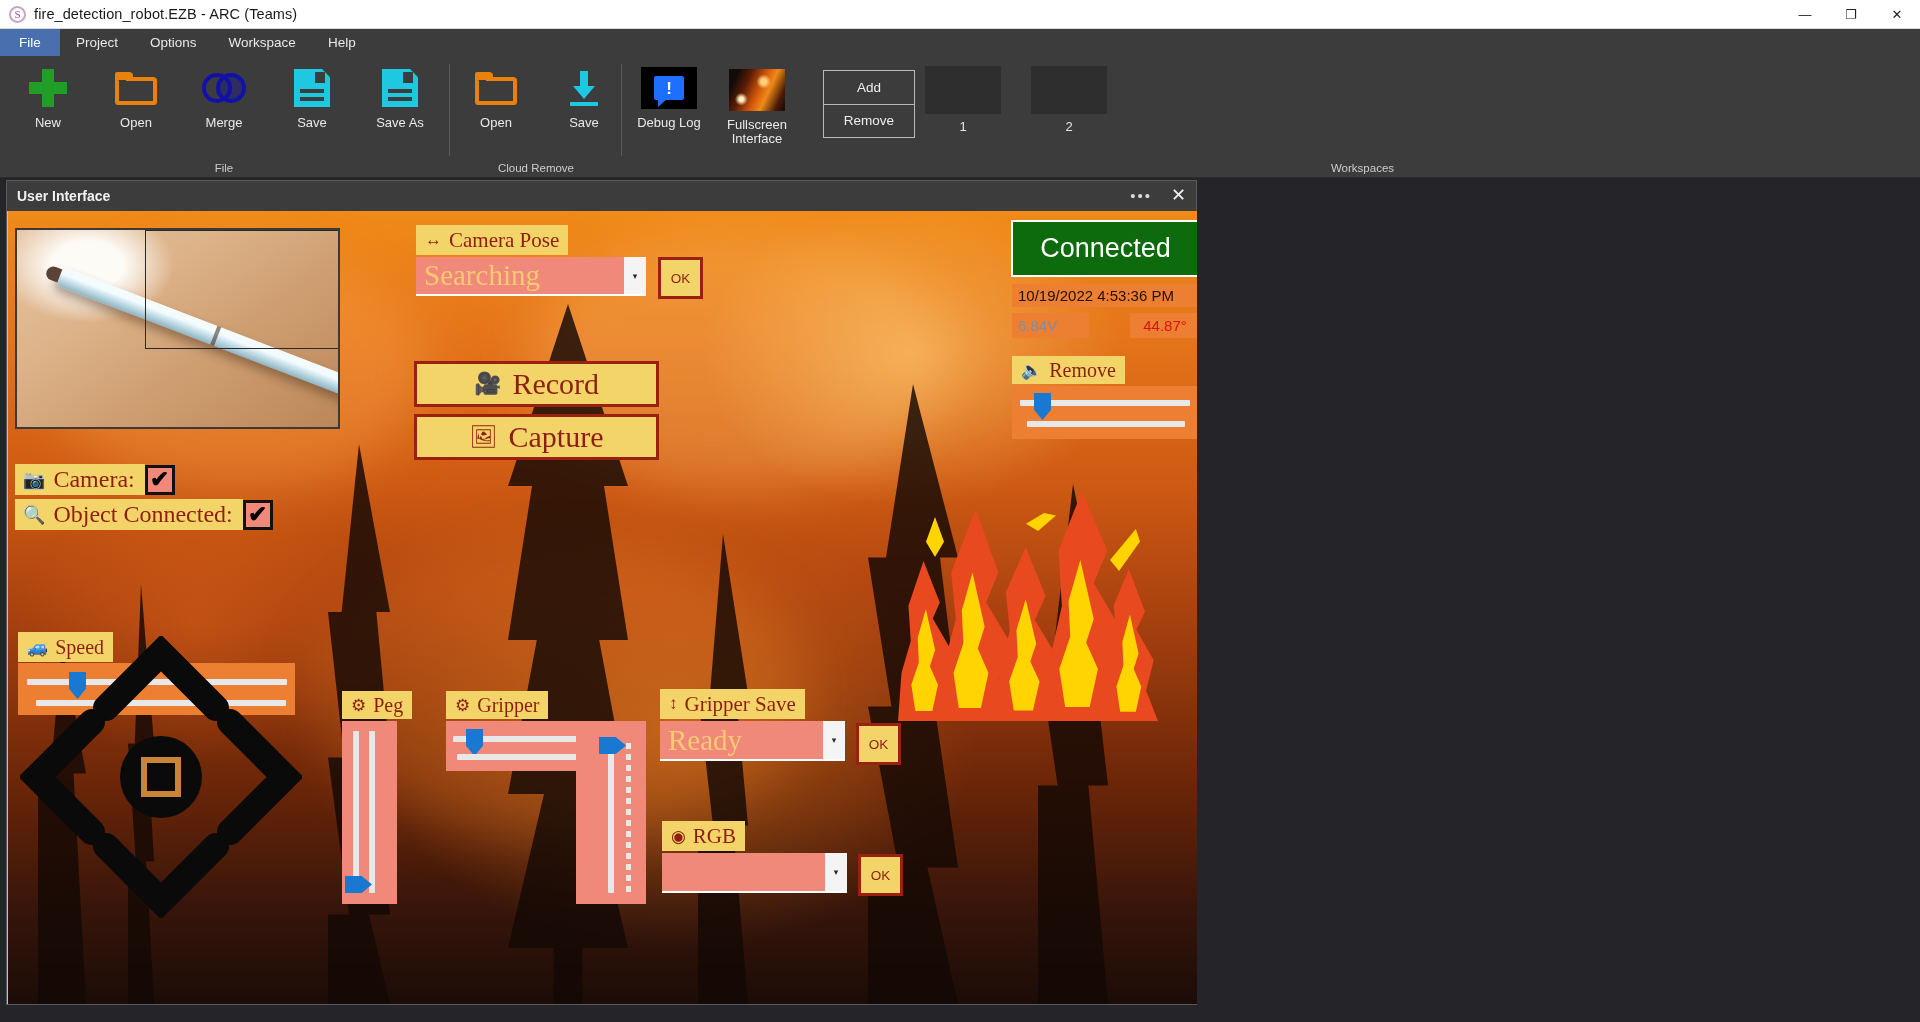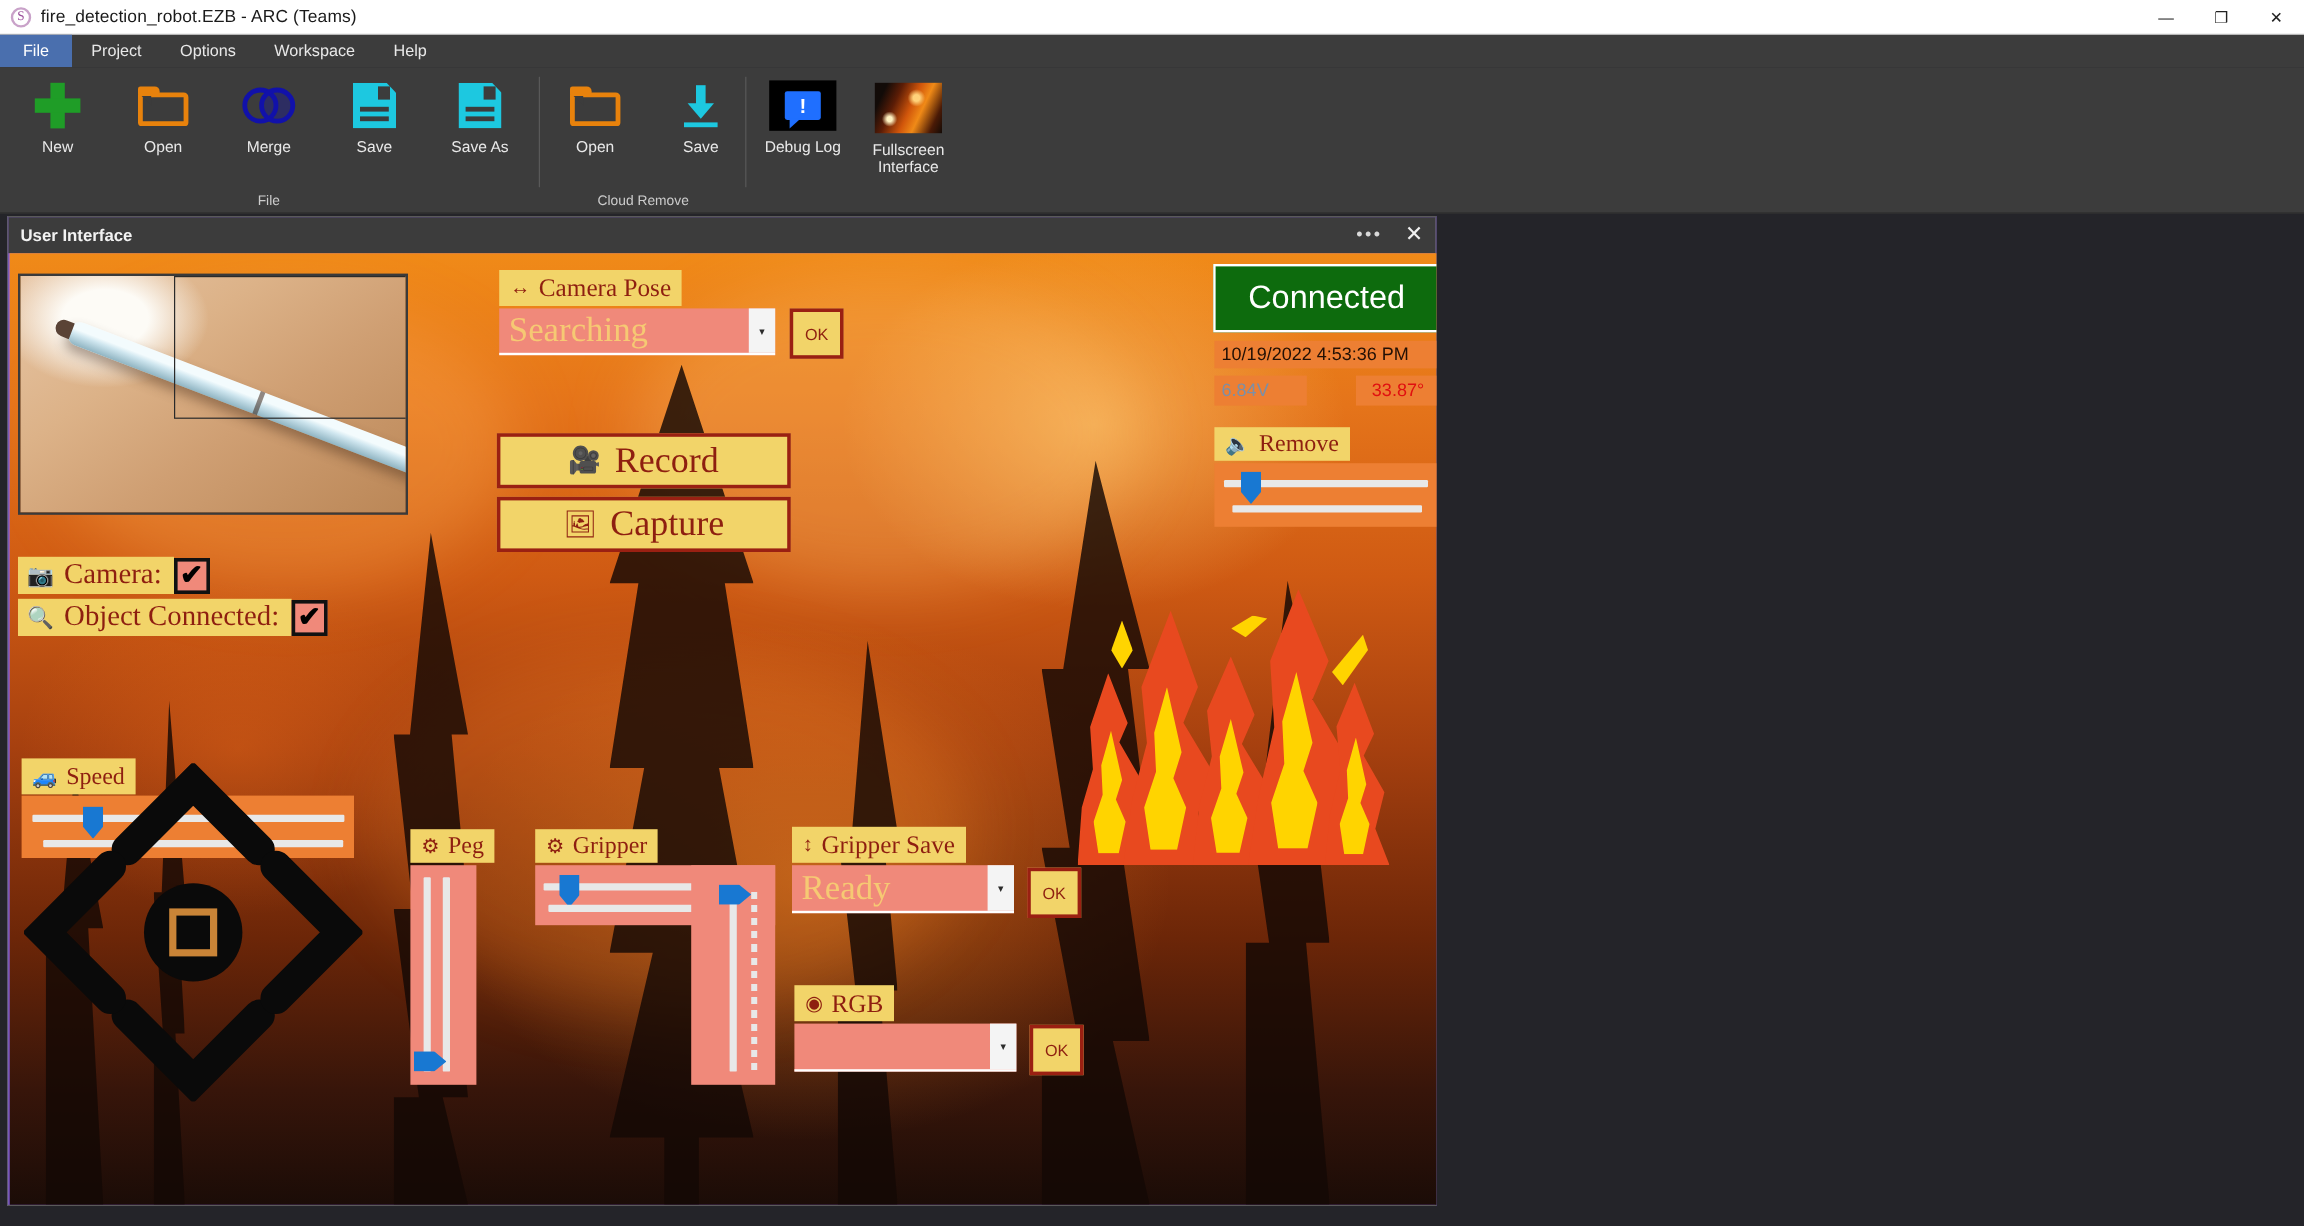--- a/index.html
+++ b/index.html
@@ -152,21 +152,21 @@
   }
   .addrem > div + div { border-top: 1px solid #b8b8b8; }
 
   .wsthumb { position: absolute; top: 10px; width: 76px; }
   .wsthumb .img { width: 76px; height: 48px; background: #2e2e2e; }
   .wsthumb .n { text-align: center; color: #e4e4e4; font-size: 13px; margin-top: 5px; }
 
   
   #uiwin {
     position: absolute; left: 6px; top: 180px; width: 1191px; height: 825px;
-    background: #8b5cf6; border: 1px solid #5a5a5a;
+    background: #5eead4; border: 1px solid #5a5a5a;
   }
   #uiwin-header {
     position: absolute; left: 0; top: 0; width: 100%; height: 30px;
     background: #3c3c3c; display: flex; align-items: center;
   }
   #uiwin-title { color: #f2f2f2; font-size: 14px; font-weight: bold; margin-left: 10px; }
   #uiwin-dots { position: absolute; right: 44px; top: 6px; color: #d9d9d9; font-size: 15px; letter-spacing: 2px; }
   #uiwin-close { position: absolute; right: 10px; top: 4px; color: #f0f0f0; font-size: 18px; line-height: 20px; }
 
   #canvas {
@@ -415,20 +415,35 @@
       <div class="cap">Debug Log</div>
     </div>
     <div class="rbtn" style="left:88px;justify-content:center;">
       <div class="glyph">
         <div class="thumbfire" style="width:56px;height:42px;"></div>
       </div>
       <div class="cap">Fullscreen Interface</div>
     </div>
   </div>
 
+  <div class="rgroup" style="left:810px; width:1105px;">
+    <div class="addrem" style="left:13px;">
+      <div>Add</div>
+      <div>Remove</div>
+    </div>
+    <div class="wsthumb" style="left:115px;">
+      <div class="img thumbcam"></div>
+      <div class="n">1</div>
+    </div>
+    <div class="wsthumb" style="left:221px;">
+      <div class="img thumbfire"></div>
+      <div class="n">2</div>
+    </div>
+    <div class="rgroup-label">Workspaces</div>
+  </div>
 </div>
 
 <div id="uiwin">
 
   <div id="uiwin-header">
     <div id="uiwin-title">User Interface</div>
     <div id="uiwin-dots">•••</div>
     <div id="uiwin-close">✕</div>
   </div>
 
@@ -578,21 +593,21 @@
       <div class="arrow">▾</div>
     </div>
     <div class="okbtn" style="left:850px; top:643px; width:45px; height:42px;">
       <span>OK</span>
     </div>
 
     <div id="statuspanel">
       <div id="connected" style="left:1003px; top:9px; width:189px; height:57px;">Connected</div>
       <div class="statbox" id="stat-date" style="left:1004px; top:73px; width:187px; height:23px;">10/19/2022 4:53:36 PM</div>
       <div class="statbox" id="stat-volt" style="left:1004px; top:102px; width:77px; height:25px;">6.84V</div>
-      <div class="statbox" id="stat-temp" style="left:1122px; top:102px; width:70px; height:25px;">33.87°</div>
+      <div class="statbox" id="stat-temp" style="left:1122px; top:102px; width:70px; height:25px;">44.87°</div>
 
       <div class="lbl" style="left:1004px; top:145px; height:28px; font-size:20px;">
         <span class="gi">🔈</span>
         <span>Remove</span>
       </div>
       <div class="sliderpanel" style="left:1004px; top:175px; width:187px; height:53px;">
         <div class="trk-h" style="left:8px; top:14px; width:170px;"></div>
         <div class="thumb-h" style="left:22px; top:7px;"></div>
         <div class="trk-h" style="left:15px; top:35px; width:158px;"></div>
       </div>

